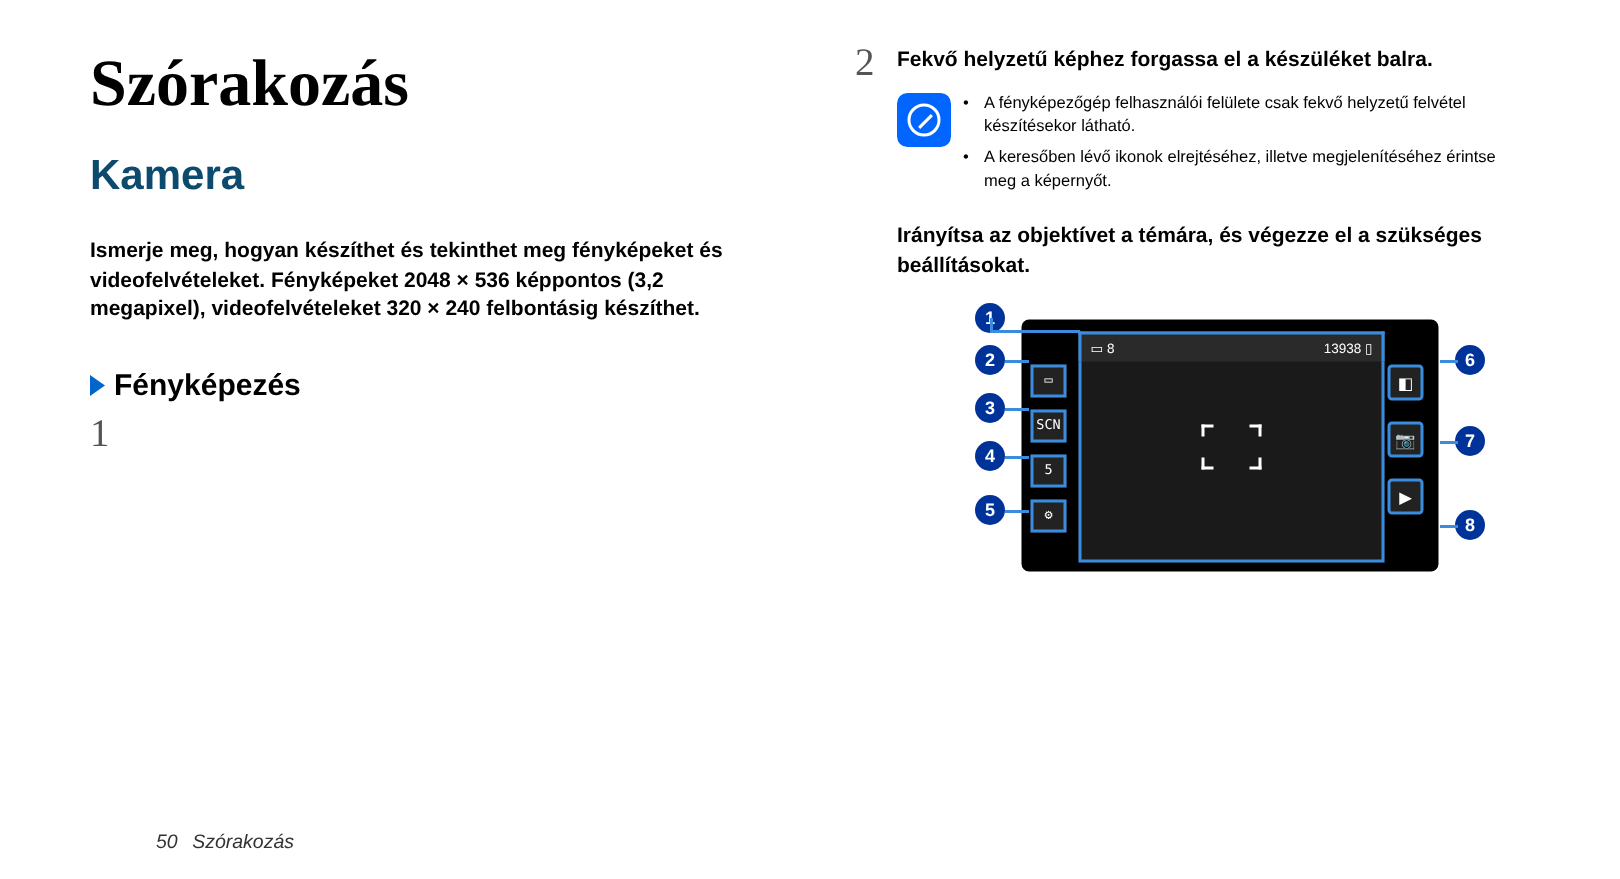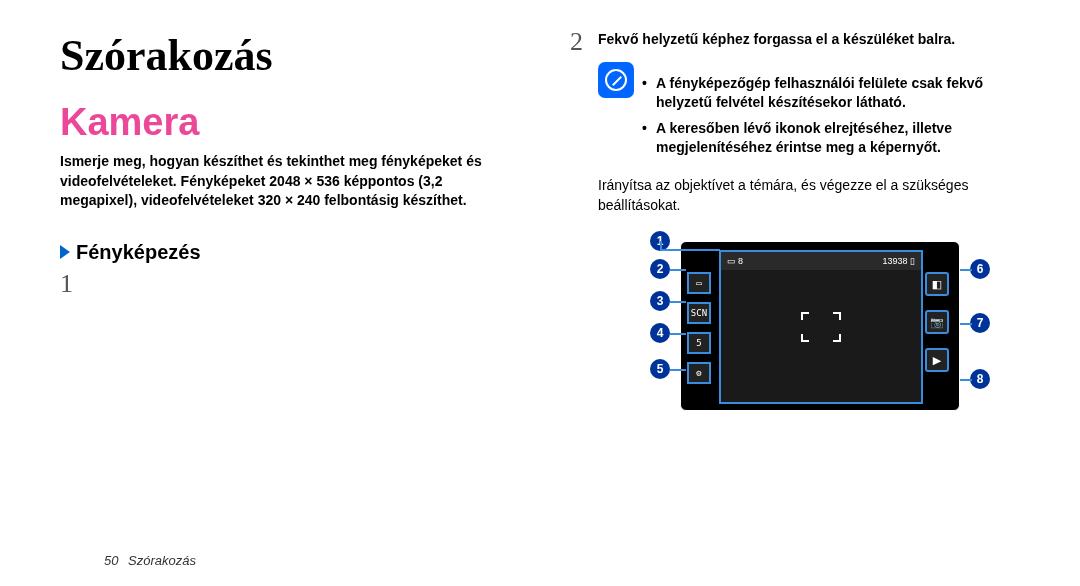--- a/index.html
+++ b/index.html
@@ -2,35 +2,35 @@
 <html><head>
 <meta charset="utf-8">
 <style>
   * { margin: 0; padding: 0; box-sizing: border-box; }
   body { width: 1080px; height: 586px; font-family: Arial, sans-serif; background: #fff; color: #000; position: relative; }
   .page { display: flex; padding: 30px 60px 40px 60px; gap: 40px; }
   .col { flex: 1; }
   .left-col { padding-right: 10px; }
   .right-col { padding-left: 10px; }
   h1 { font-size: 44px; font-weight: bold; margin-bottom: 20px; font-family: Georgia, serif; }
-  h2 { font-size: 38px; color: #ec4899; font-weight: bold; margin-bottom: 8px; }
+  h2 { font-size: 28px; color: #0c4a6e; font-weight: bold; margin-bottom: 24px; }
   .intro { font-size: 14px; font-weight: bold; line-height: 1.4; margin-bottom: 30px; }
   .sub-heading { display: flex; align-items: center; margin-bottom: 8px; }
   .chev { width: 0; height: 0; border-top: 7px solid transparent; border-bottom: 7px solid transparent; border-left: 10px solid #0066cc; margin-right: 6px; }
   .sub-heading-text { font-size: 20px; font-weight: bold; text-align: right; }
   .step { font-size: 14px; font-weight: bold; line-height: 1.4; position: relative; padding-left: 28px; margin-bottom: 12px; }
   .step-num { position: absolute; left: 0; top: -6px; font-size: 26px; font-weight: normal; color: #555; font-family: Georgia, serif; }
   .note-row { display: flex; align-items: flex-start; gap: 8px; margin-bottom: 12px; padding-left: 28px; }
   .note-icon { width: 36px; height: 36px; background: #0066ff; border-radius: 7px; display: flex; align-items: center; justify-content: center; flex-shrink: 0; }
   .note-pencil { width: 22px; height: 22px; border: 2px solid #fff; border-radius: 50%; position: relative; }
   .note-pencil::after { content: ""; position: absolute; width: 12px; height: 2px; background: #fff; top: 9px; left: 4px; transform: rotate(-45deg); }
-  .bullets { font-size: 14px; font-weight: bold; line-height: 1.4; margin-top: 12px; }
+  .bullets { font-size: 11px; font-weight: normal; line-height: 1.4; }
   .bullets li { list-style: none; position: relative; padding-left: 14px; margin-bottom: 6px; }
   .bullets li::before { content: "•"; position: absolute; left: 0; top: 0; }
-  .direction { font-size: 14px; font-weight: normal; line-height: 1.4; padding-left: 28px; margin-bottom: 16px; }
+  .direction { font-size: 14px; font-weight: bold; line-height: 1.4; padding-left: 28px; margin-bottom: 16px; }
   .camera-diagram { position: relative; width: 380px; height: 190px; margin-left: 60px; }
   .cam-body { position: absolute; left: 50px; top: 10px; width: 280px; height: 170px; background: #000; border: 1px solid #fff; border-radius: 6px; }
   .cam-viewport { position: absolute; left: 38px; top: 8px; width: 204px; height: 154px; background: #1a1a1a; border: 2px solid #3a8dde; }
   .cam-topbar { position: absolute; left: 38px; top: 8px; width: 204px; height: 20px; background: #2a2a2a; border: 2px solid #3a8dde; border-bottom: none; display: flex; align-items: center; justify-content: space-between; padding: 0 6px; font-size: 9px; color: #fff; }
   .cam-left-icons { position: absolute; left: 6px; top: 30px; width: 28px; display: flex; flex-direction: column; gap: 8px; }
   .cam-left-icons .ico { width: 24px; height: 22px; border: 2px solid #3a8dde; background: #222; display: flex; align-items: center; justify-content: center; color: #fff; font-size: 9px; font-family: monospace; }
   .cam-right-icons { position: absolute; right: 6px; top: 30px; width: 28px; display: flex; flex-direction: column; gap: 14px; }
   .cam-right-icons .ico { width: 24px; height: 24px; border: 2px solid #3a8dde; background: #222; border-radius: 3px; display: flex; align-items: center; justify-content: center; color: #fff; font-size: 11px; }
   .focus-brackets { position: absolute; left: 120px; top: 70px; width: 40px; height: 30px; }
   .fb { position: absolute; width: 8px; height: 8px; border: 2px solid #fff; }

